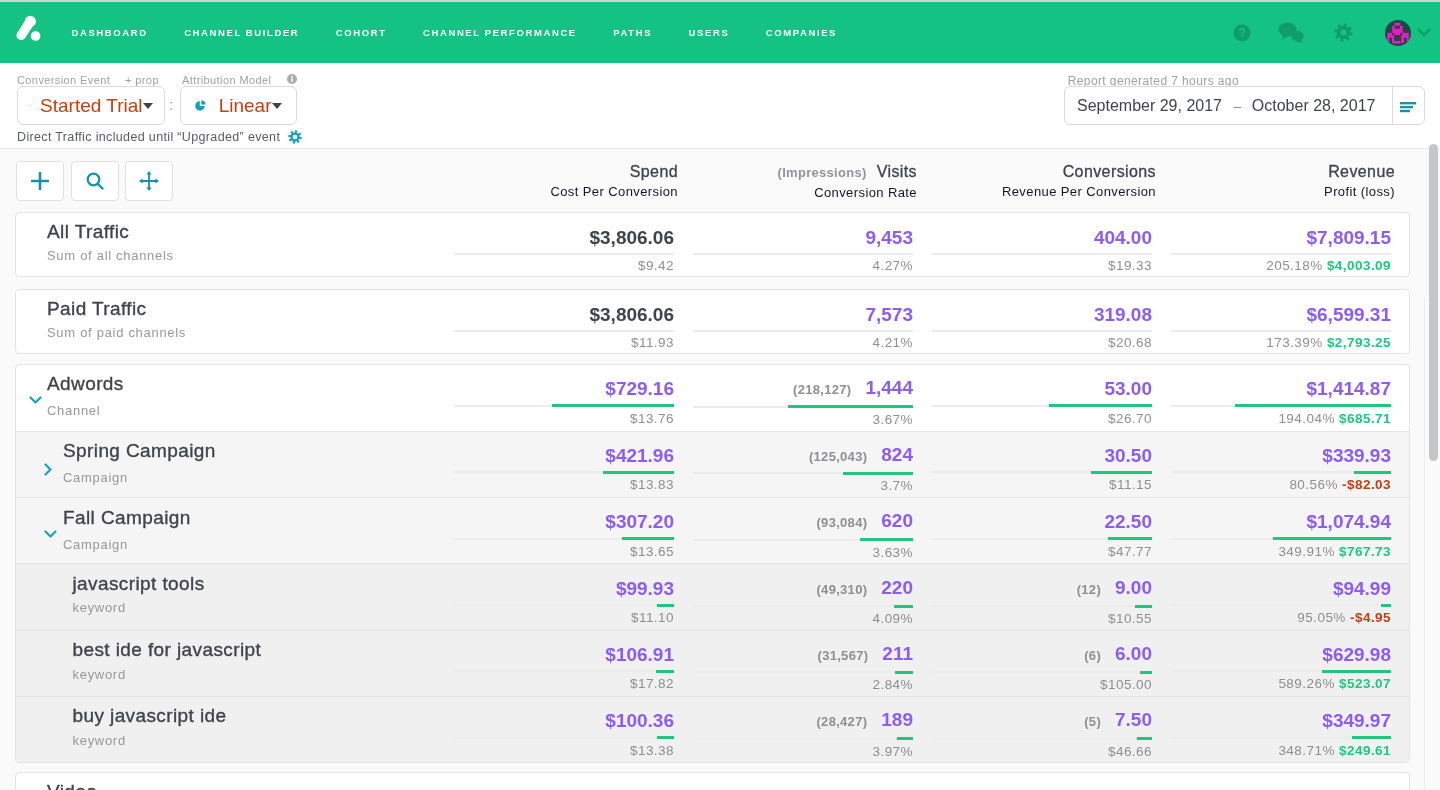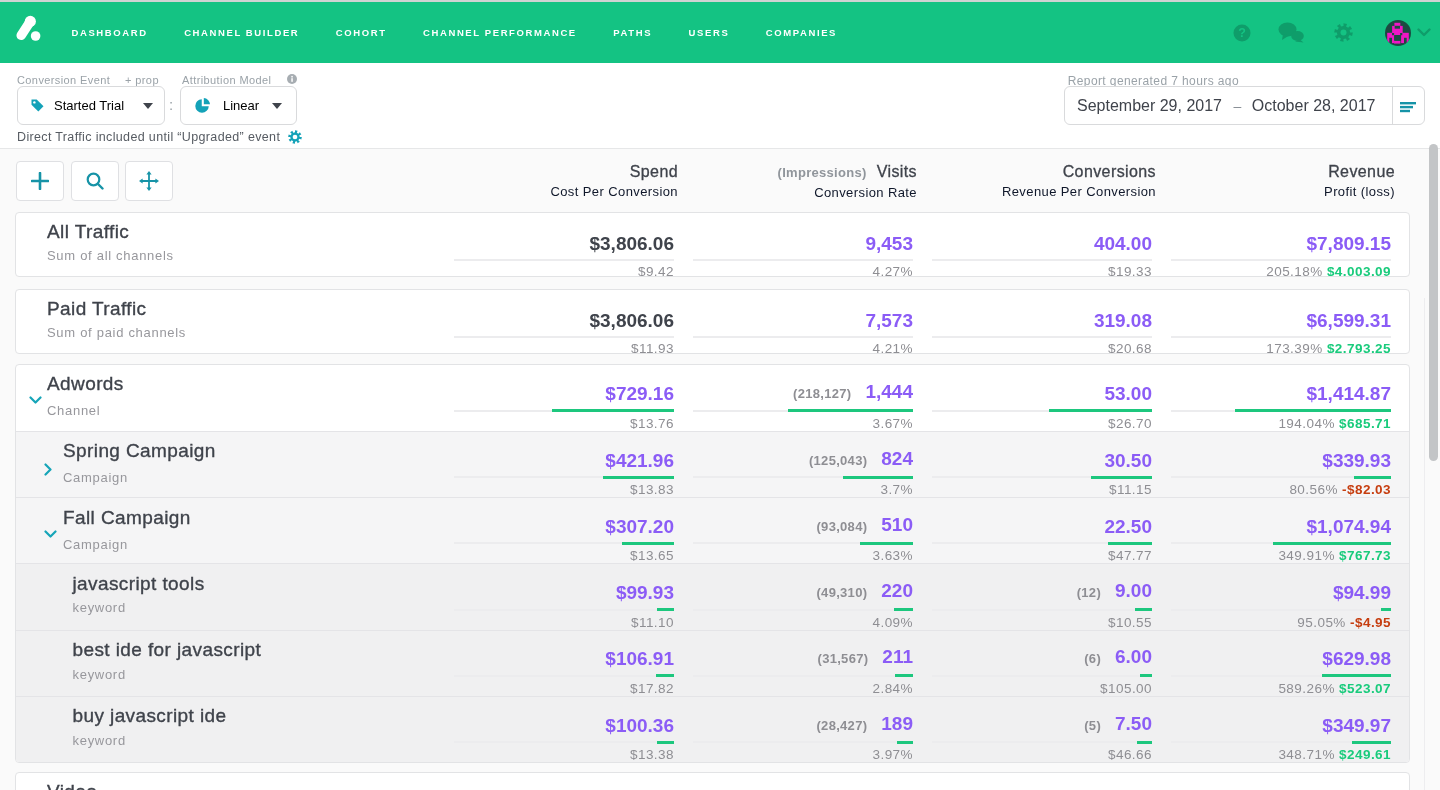--- a/index.html
+++ b/index.html
@@ -11,21 +11,21 @@
 .nav .links{position:absolute;left:71.5px;top:0;height:61px;display:flex;align-items:center}
 .nav .links a{color:#fff;font-size:9.5px;font-weight:bold;letter-spacing:1.6px;
   text-decoration:none;margin-right:36.5px;white-space:nowrap}
 .logo{position:absolute;left:15px;top:12px}
 .navicons{position:absolute;right:0;top:0;height:61px;display:flex;align-items:center}
 
 .filterbar{height:86px;background:#fff;border-bottom:1px solid #e6e7e8;position:relative}
 .lbl{position:absolute;font-size:11px;color:#9aa2a8;letter-spacing:.4px;top:11px}
 .btn{position:absolute;top:23px;height:39px;border:1px solid #d9dadc;border-radius:6px;
   background:#fff;display:flex;align-items:center}
-.btn .txt{font-size:13px;color:#000000;white-space:nowrap}
+.btn .txt{font-size:19px;color:#c2410c;white-space:nowrap}
 .caret{width:0;height:0;border-left:5.5px solid transparent;border-right:5.5px solid transparent;
   border-top:6px solid #3f434b}
 .colon{position:absolute;left:169px;top:33px;font-size:15px;color:#9aa2a8}
 .direct{position:absolute;left:17px;top:67px;font-size:12.5px;color:#565b62;letter-spacing:.35px;
   display:flex;align-items:flex-start}
 .repgen{position:absolute;top:11px;right:201px;font-size:12px;color:#9aa2a8;letter-spacing:.4px}
 .datebox{position:absolute;left:1064px;top:23px;width:360.5px;height:39px;
   border:1px solid #d9dadc;border-radius:6px;background:#fff;display:flex;align-items:center}
 .datebox .dates{flex:1;display:flex;align-items:center;padding-left:12px;font-size:16px;
   color:#3f434b;height:100%;border-right:1px solid #d9dadc}
@@ -36,21 +36,21 @@
 .tbtn{position:absolute;top:11.5px;width:48.5px;height:40.5px;background:#fff;
   border:1px solid #dfe0e3;border-radius:4px;display:flex;align-items:center;justify-content:center}
 .headers{position:absolute;top:14px;left:15px;width:1395px;padding-right:15px;display:flex}
 .headers .spacer{flex:1}
 .hcell{width:220px;margin-left:19px;text-align:right;white-space:nowrap}
 .hmain{font-size:16px;line-height:17px;color:#3f434b;letter-spacing:.4px;-webkit-text-stroke:.3px #3f434b}
 .hmain .pr{font-size:13px;color:#90959b;margin-right:10px;letter-spacing:.3px;-webkit-text-stroke:0 transparent}
 .hsub{font-size:13px;color:#0f172a;margin-top:4px;letter-spacing:.4px}
 .card{position:absolute;left:15px;width:1395px;background:#fff;
   border:1px solid #e2e3e5;border-radius:4px;overflow:hidden}
-.row{display:flex;align-items:flex-end;padding:9.5px 18px 0 0;height:66.3px}
+.row{display:flex;align-items:center;padding:9.5px 18px 0 0;height:66.3px}
 .row.short{padding-top:9px}
 .who{flex:1;position:relative;height:100%}
 .title{font-size:19px;line-height:19.5px;color:#3f434b;letter-spacing:.4px;-webkit-text-stroke:.35px #3f434b}
 .stitle{font-size:13px;color:#97979c;margin-top:9.5px;letter-spacing:.7px}
 .short .stitle,.ind2 .stitle{margin-top:7px}
 .short .sub{margin-top:2.5px}
 .ind0{padding-left:31px}
 .ind1{padding-left:47px}
 .ind2{padding-left:56.5px}
 .cell{width:220px;margin-left:19px;text-align:right}
@@ -372,21 +372,21 @@
           </svg>
         </div>
         <div class="cell">
           <div class="main"><span class="t">$307.20</span></div>
           <div class="ln">
             <i style="width:52px"></i>
           </div>
           <div class="sub">$13.65</div>
         </div>
         <div class="cell">
-          <div class="main"><span class="pr">(93,084)</span><span class="t">510</span></div>
+          <div class="main"><span class="pr">(93,084)</span><span class="t">620</span></div>
           <div class="ln">
             <i style="width:53px"></i>
           </div>
           <div class="sub">3.63%</div>
         </div>
         <div class="cell">
           <div class="main"><span class="t">22.50</span></div>
           <div class="ln">
             <i style="width:44px"></i>
           </div>

